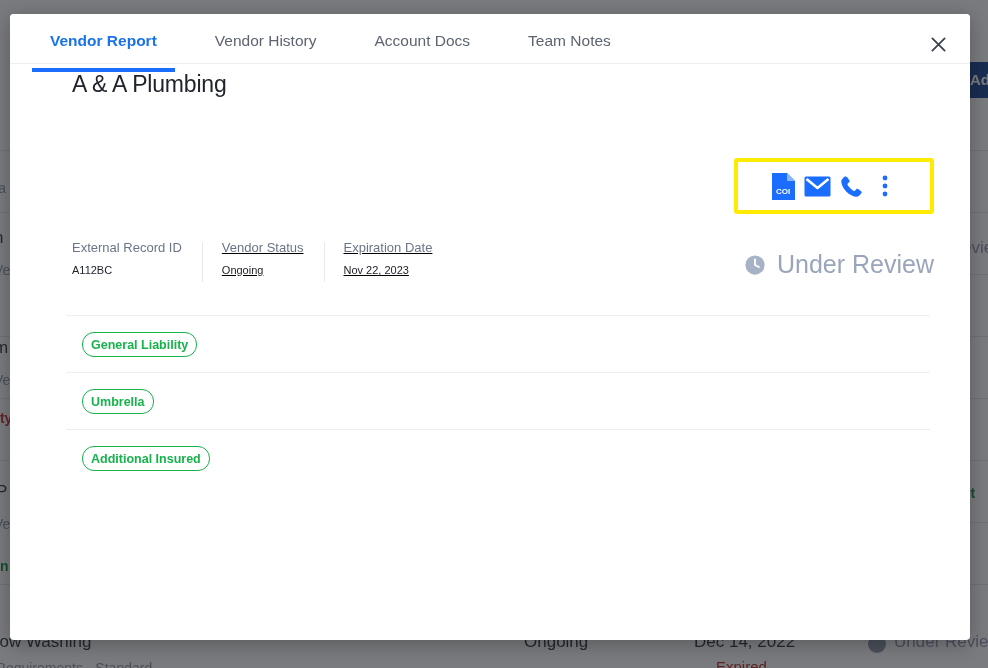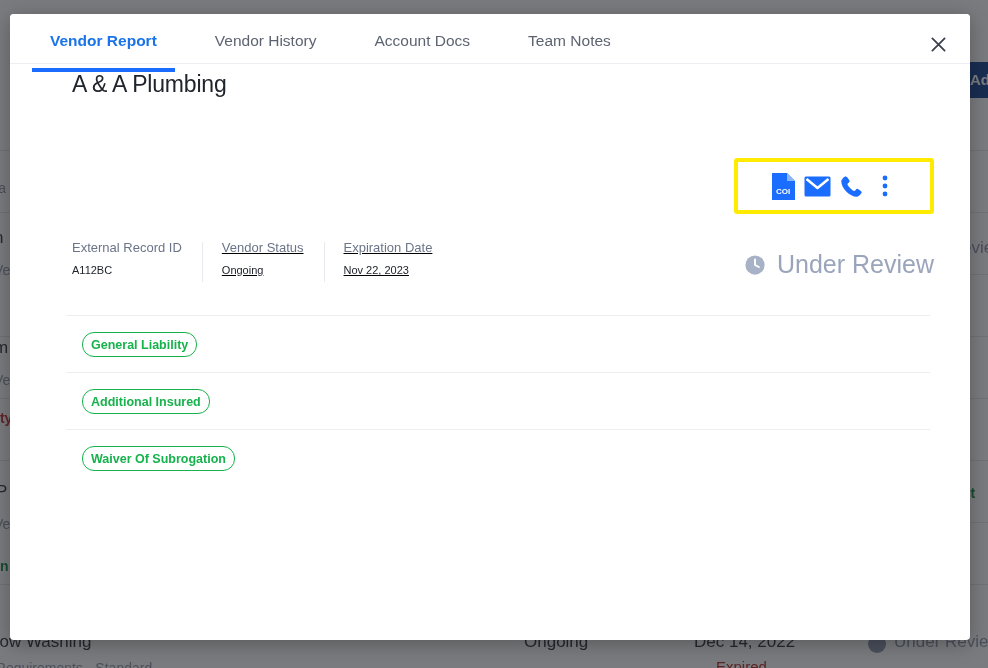--- a/index.html
+++ b/index.html
@@ -415,22 +415,22 @@
         </div>
       </div>
 
       <div class="meta-divider"></div>
 
       <div class="cov-list">
         <div class="cov-row">
           <span class="tag">General Liability</span>
         </div>
         <div class="cov-row">
+          <span class="tag">Umbrella</span>
+        </div>
+        <div class="cov-row">
           <span class="tag">Additional Insured</span>
-        </div>
-        <div class="cov-row">
-          <span class="tag">Waiver Of Subrogation</span>
         </div>
       </div>
 
     </div>
   </div>
 </div>
 
 </body></html>

